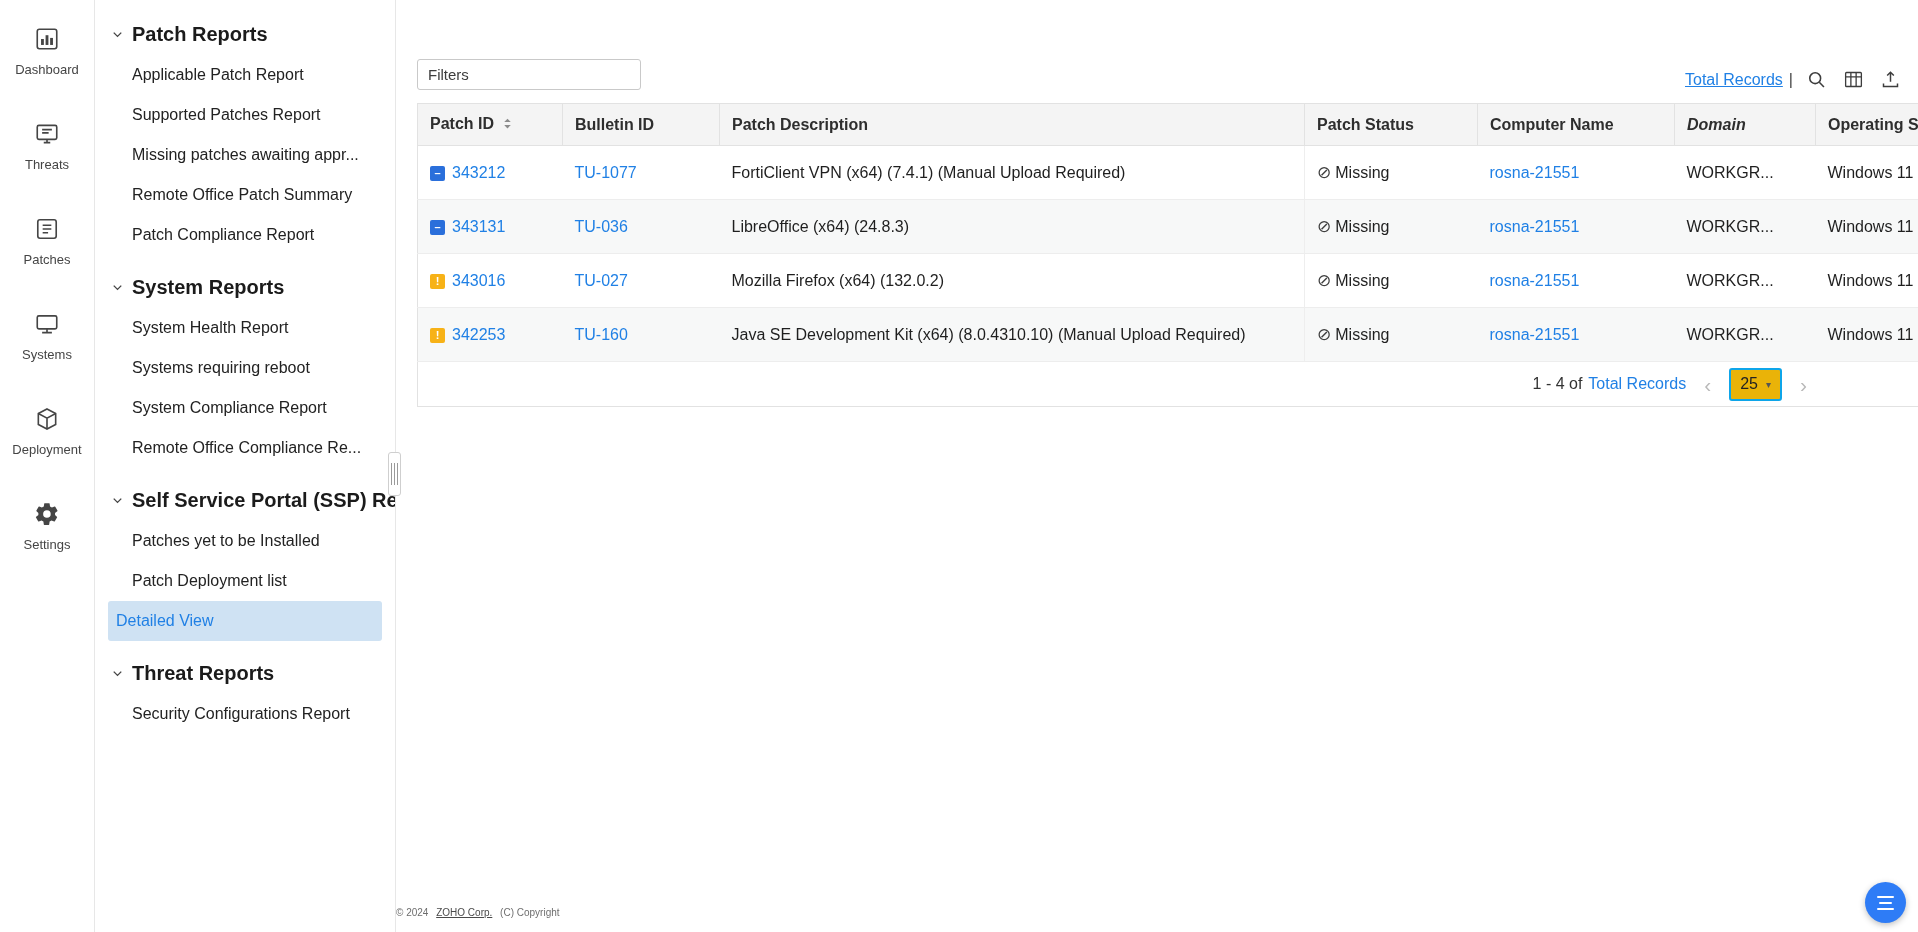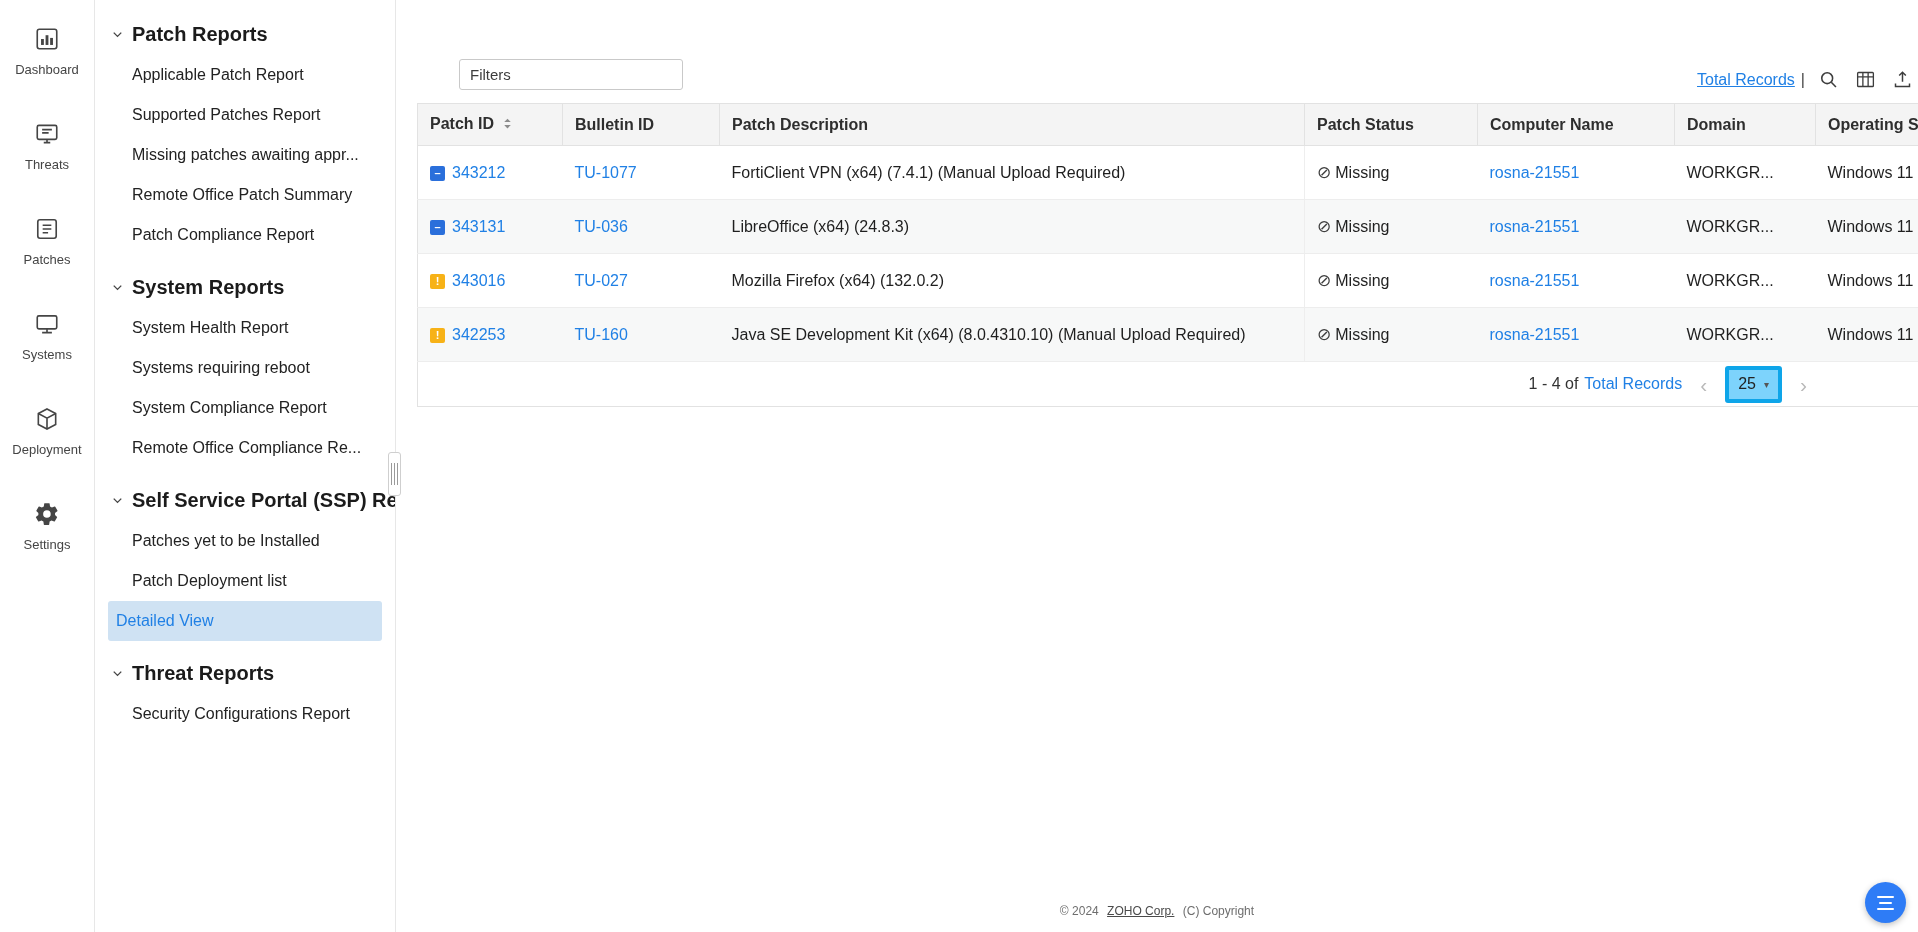--- a/index.html
+++ b/index.html
@@ -30,57 +30,57 @@
   .sb-title { font-size: 20px; font-weight: bold; color: #1b1b1b; white-space: nowrap; }
   .sb-item { padding: 11px 16px 11px 37px; font-size: 16px; color: #222; cursor: pointer; white-space: nowrap; }
   .sb-item.selected { background: #cfe2f3; color: var(--blue); margin: 0 13px; padding: 11px 10px 11px 8px; border-radius: 3px; }
 
   
   .splitter { position: absolute; left: 388px; top: 452px; width: 11px; height: 42px; background: #fff; border: 1px solid #cfcfcf; border-radius: 3px; display: flex; align-items: center; justify-content: center; gap: 2px; cursor: col-resize; z-index: 5; }
   .grip-line { width: 1px; height: 22px; background: #9a9a9a; }
 
   
   .main { flex: 1; position: relative; padding: 59px 0 0 21px; min-width: 0; background: #fff; }
-  .toolbar { display: flex; justify-content: space-between; align-items: flex-end; padding-right: 5px; margin-bottom: 13px; margin-left: 42px; }
+  .toolbar { display: flex; justify-content: space-between; align-items: flex-end; padding-right: 17px; margin-bottom: 13px; }
   .filters { width: 224px; height: 31px; border: 1px solid #c9c9c9; border-radius: 3px; padding: 0 10px; font-size: 15px; color: #333; font-family: inherit; outline: none; box-sizing: border-box; }
   .filters::placeholder { color: #3c3c3c; opacity: 1; }
   .toolbar-right { display: flex; align-items: center; gap: 13px; }
   .tr-link { color: var(--blue); font-size: 16px; text-decoration: underline; cursor: pointer; }
   .tr-sep { color: #444; font-size: 16px; margin-left: -7px; }
   .ticon-group { display: flex; align-items: center; gap: 16px; }
   .ticon, .ticon svg { width: 21px; height: 21px; display: block; color: #3d3d3d; cursor: pointer; }
 
   
   .table-area { width: 1503px; overflow: hidden; }
   .grid { border-collapse: collapse; table-layout: fixed; width: 1540px; }
   .grid th { background: #f4f4f4; border: 1px solid var(--border); height: 41px; text-align: left; padding: 0 12px; font-size: 16px; font-weight: bold; color: #2e2e2e; white-space: nowrap; overflow: hidden; }
   .sort { display: inline-block; margin-left: 6px; vertical-align: -2px; color: #8b8b8b; cursor: pointer; }
   .sort svg { width: 15px; height: 15px; display: inline-block; }
   .grid td { height: 53px; border-bottom: 1px solid #ededed; padding: 0 12px; font-size: 16px; color: #1f1f1f; white-space: nowrap; overflow: hidden; }
   .grid tbody tr:nth-child(even) { background: #f7f8f8; }
   .grid tbody tr td:first-child { border-left: 1px solid var(--border); }
   .grid td.c-desc { border-right: 1px solid #eee; }
   .col-0 { width: 120px; } .col-1 { width: 132px; } .col-2 { width: 560px; }
-  .col-3 { width: 148px; } .col-4 { width: 172px; } .col-5 { width: 116px; }
+  .col-3 { width: 148px; } .col-4 { width: 172px; } .col-5 { width: 116px; font-style: italic; }
   .col-6 { width: 182px; }
 
   .link { color: var(--blue); text-decoration: none; cursor: pointer; }
   .sev { display: inline-block; width: 15px; height: 15px; border-radius: 2px; color: #fff; font-size: 11px; font-weight: bold; text-align: center; line-height: 15px; margin-right: 7px; vertical-align: 1px; }
   .sev.moderate { background: #2a6fdb; }
   .sev.important { background: #f7b217; }
   .missing-ic { font-size: 17px; color: #3f3f3f; margin-right: 4px; }
 
   .table-footer { width: 100%; box-sizing: border-box; height: 45px; border: 1px solid var(--border); border-top: none; display: flex; align-items: center; justify-content: flex-end; gap: 16px; padding-right: 110px; font-size: 16px; color: #333; background: #fff; }
   .pg-group { display: inline-flex; gap: 6px; }
   .pg-total { color: var(--blue); text-decoration: none; cursor: pointer; }
   .pg-btn { color: #b9b9b9; font-size: 21px; line-height: 1; cursor: pointer; padding: 0 2px; }
-  .pg-size { display: inline-flex; align-items: center; gap: 8px; border: 4px solid #0ea5e9; border-radius: 3px; height: 29px; padding: 0 9px; cursor: pointer; color: #222; background: #7dd3fc; }
+  .pg-size { display: inline-flex; align-items: center; gap: 8px; border: 2px solid #0ea5e9; border-radius: 3px; height: 29px; padding: 0 9px; cursor: pointer; color: #222; background: #eab308; }
   .caret { font-size: 10px; color: #555; }
 
-  .copyright { position: absolute; left: 0; right: 0; bottom: 14px; text-align: center; font-size: 12px; color: #6e6e6e; }
+  .copyright { position: absolute; left: 0; right: 0; bottom: 14px; text-align: left; font-size: 10px; color: #6e6e6e; }
   .zoho { color: #4a4a4a; text-decoration: underline; margin: 0 5px; cursor: pointer; }
 
   .fab { position: absolute; right: 12px; bottom: 9px; width: 41px; height: 41px; border-radius: 50%; background: #2e7cf6; border: none; display: flex; flex-direction: column; align-items: center; justify-content: center; gap: 4px; cursor: pointer; box-shadow: 0 2px 6px rgba(0,0,0,.25); }
   .fab-bar { width: 17px; height: 2px; background: #fff; border-radius: 1px; }
   .fab-bar:nth-child(2) { width: 13px; }
 </style>
 </head>
 <body>
 
 <div class="app">

